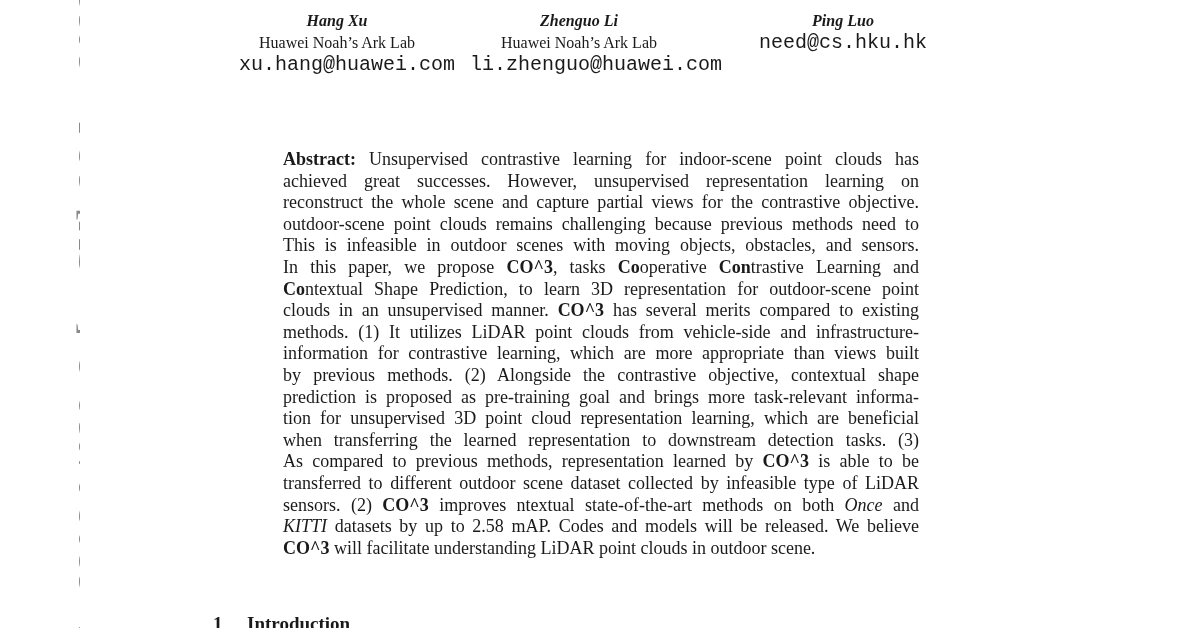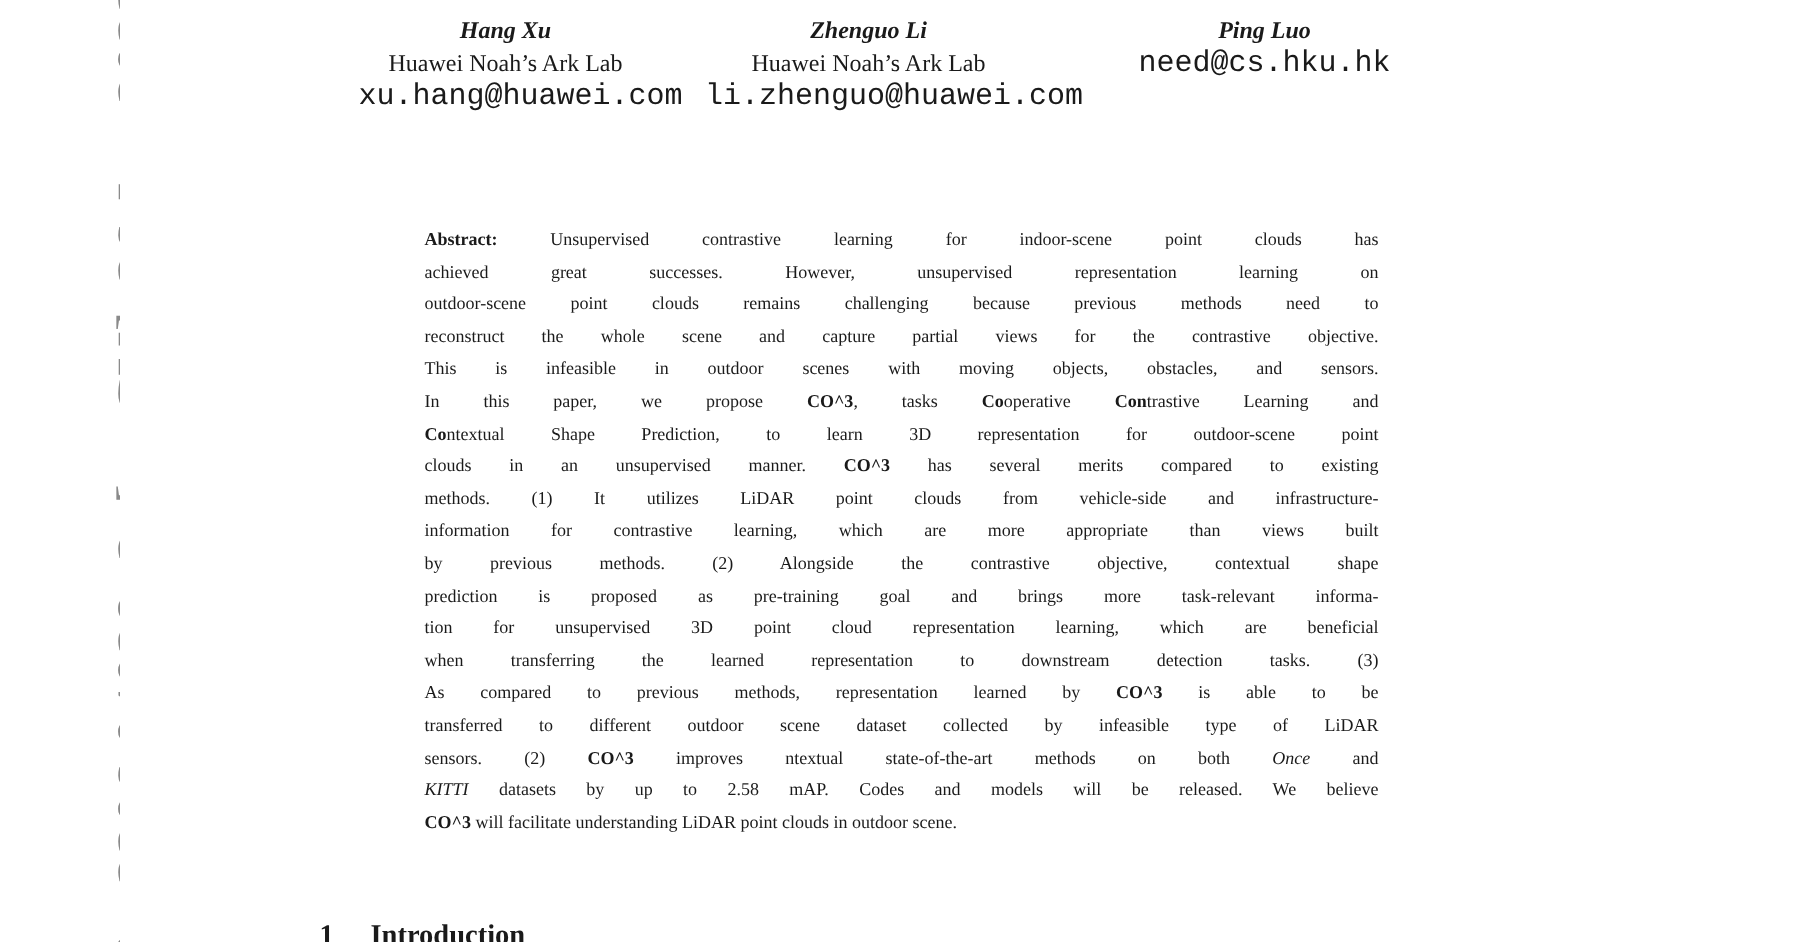--- a/index.html
+++ b/index.html
@@ -6,21 +6,21 @@
   body { width:1200px; height:628px; background:#ffffff; position:relative; overflow:hidden;
          font-family:"Liberation Serif", "DejaVu Serif", serif; color:#1a1a1a; }
   .sidebar { position:absolute; left:0; top:0; width:80px; height:628px; overflow:hidden; }
   .sidebar-text { position:absolute; left:68px; top:-12px; transform-origin:0 0; transform:rotate(-90deg) translateX(-100%);
          white-space:nowrap; font-size:40px; color:#8a8a8a; font-family:"Liberation Serif", serif; letter-spacing:0.5px; }
   .sidebar-text span { margin-left:18px; }
   .authors { position:absolute; top:10px; left:0; width:1200px; }
   .author { position:absolute; text-align:center; font-size:16px; line-height:22px; white-space:nowrap; }
   .author .name { font-weight:bold;font-style:italic; }
   .author .email { font-family:"Liberation Mono", "DejaVu Sans Mono", monospace; font-size:20px; }
-  .abstract { position:absolute; left:283px; top:149px; width:636px; font-size:12px; line-height:21.6px;
+  .abstract { position:absolute; left:283px; top:149px; width:636px; font-size:18px; line-height:21.6px;
          text-align:justify; }
   .abstract .line { display:block; text-align:justify; text-align-last:justify; white-space:nowrap; height:21.6px; }
   .abstract .line.last { text-align-last:left; }
   .abstract b { font-weight:bold; }
   .section { position:absolute; left:213px; top:613px; font-size:19px; font-weight:bold; white-space:nowrap; }
   .section .num { display:inline-block; width:34px; }
 </style>
 </head>
 <body>
 
@@ -41,22 +41,22 @@
   </div>
   <div class="author" style="left:724px;width:238px;">
     <div class="name">Ping Luo</div>
     <div class="email">need@cs.hku.hk</div>
   </div>
 </div>
 
 <div class="abstract">
   <span class="line"><b>Abstract:</b> <span>Unsupervised contrastive learning for indoor-scene point clouds has</span></span>
   <span class="line">achieved great successes.  However, unsupervised representation learning on</span>
+  <span class="line">reconstruct the whole scene and capture partial views for the contrastive objective.</span>
   <span class="line">outdoor-scene point clouds remains challenging because previous methods need to</span>
-  <span class="line">reconstruct the whole scene and capture partial views for the contrastive objective.</span>
   <span class="line">This is infeasible in outdoor scenes with moving objects, obstacles, and sensors.</span>
   <span class="line"><span>In this paper, we propose </span><b>CO^3</b><span>, tasks </span><b>Co</b><span>operative </span><b>Con</b><span>trastive Learning and</span></span>
   <span class="line"><b>Co</b><span>ntextual Shape Prediction, to learn 3D representation for outdoor-scene point</span></span>
   <span class="line"><span>clouds in an unsupervised manner. </span><b>CO^3</b><span> has several merits compared to existing</span></span>
   <span class="line">methods. (1) It utilizes LiDAR point clouds from vehicle-side and infrastructure-</span>
   <span class="line">information for contrastive learning, which are more appropriate than views built</span>
   <span class="line">by previous methods.  (2) Alongside the contrastive objective, contextual shape</span>
   <span class="line">prediction is proposed as pre-training goal and brings more task-relevant informa-</span>
   <span class="line">tion for unsupervised 3D point cloud representation learning, which are beneficial</span>
   <span class="line">when transferring the learned representation to downstream detection tasks.  (3)</span>

